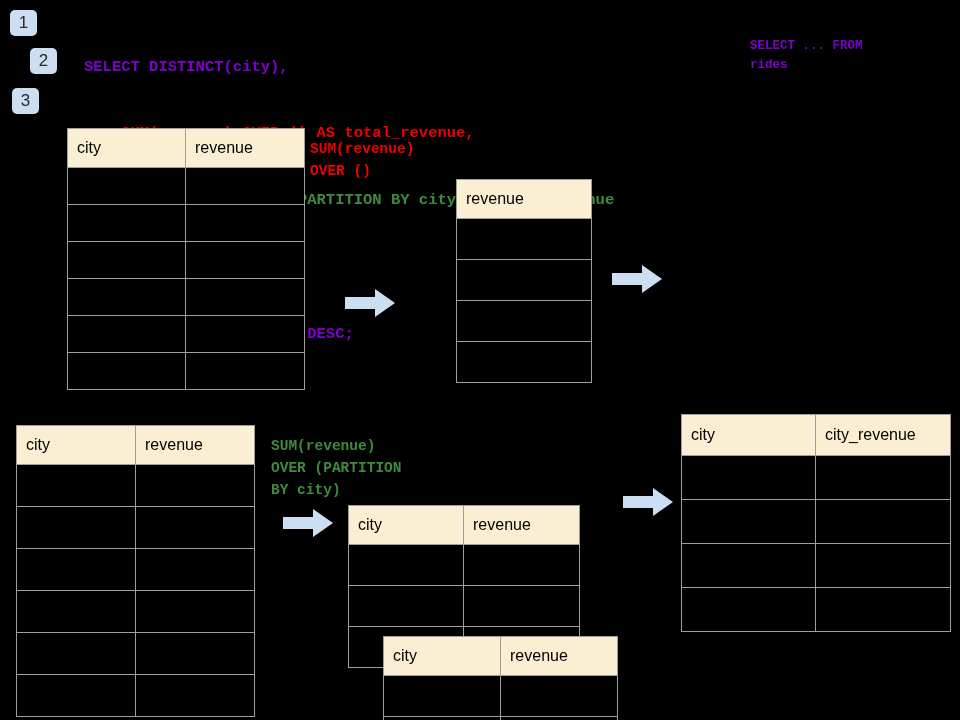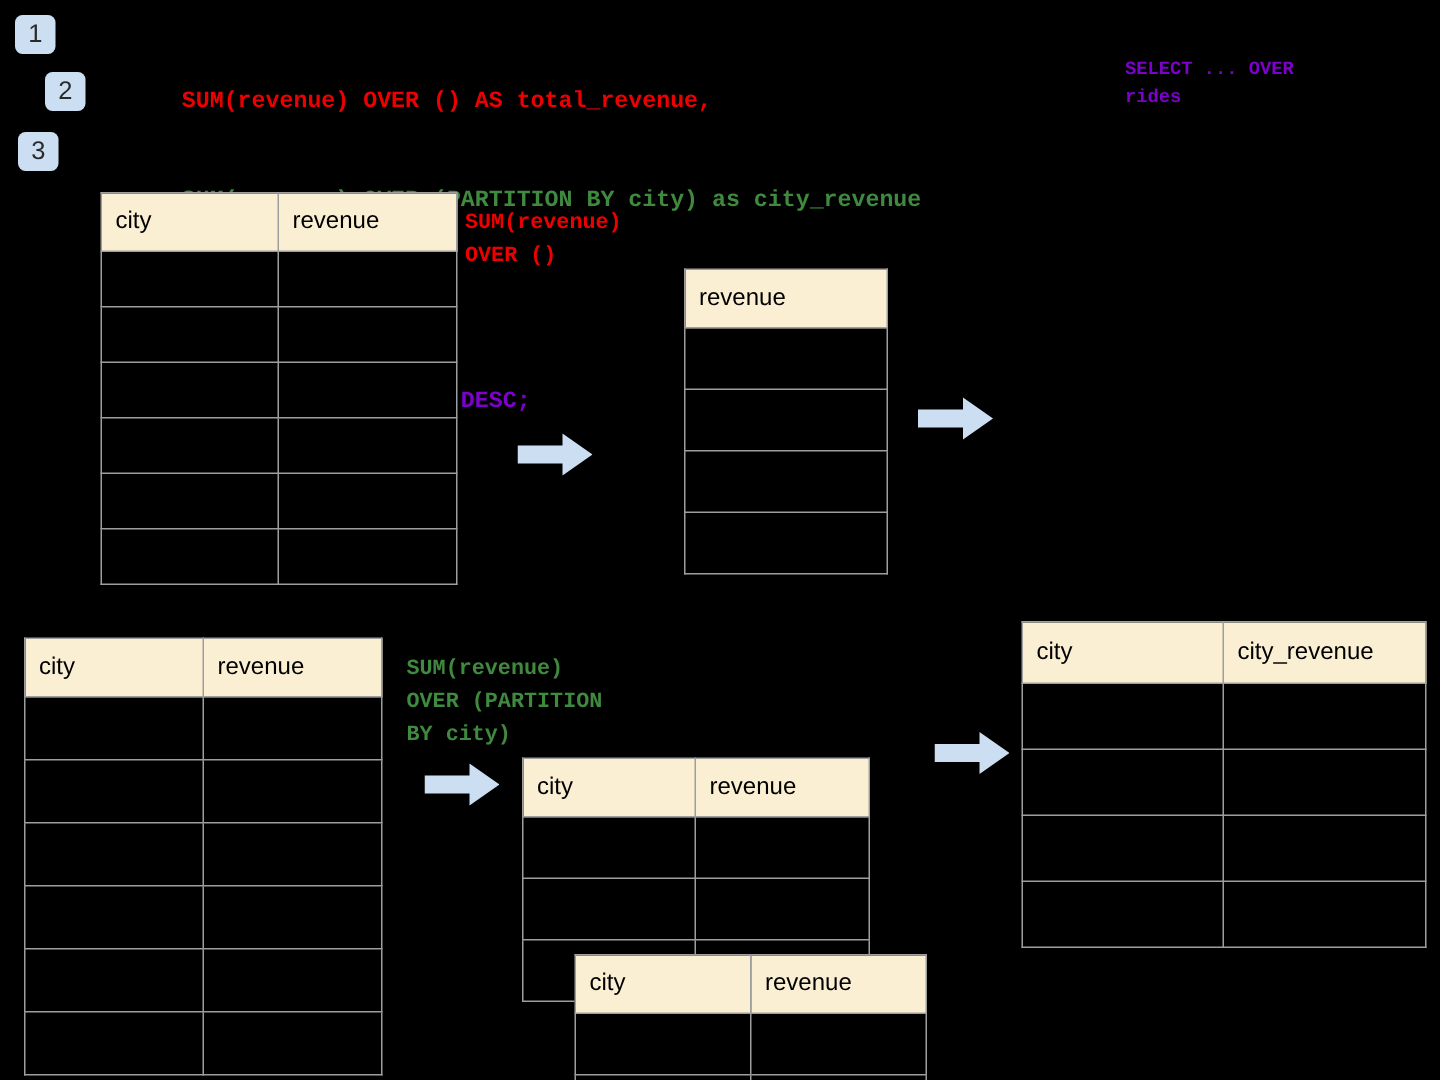--- a/index.html
+++ b/index.html
@@ -91,27 +91,28 @@
 </head>
 <body>
 
 <div id="canvas">
 
   <div class="step-badge" style="left:10px; top:10px;">1</div>
   <div class="step-badge" style="left:30px; top:48px;">2</div>
   <div class="step-badge" style="left:12px; top:88px;">3</div>
 
   <div class="sql-block" style="left:84px; top:11px;">
+    <span class="sql-line" style="color:#7d00cc">SELECT DISTINCT(city),</span>
     <span class="sql-line" style="color:#ee0000">    SUM(revenue) OVER () AS total_revenue,</span>
     <span class="sql-line" style="color:#3f8a3f">    SUM(revenue) OVER (PARTITION BY city) as city_revenue</span>
     <span class="sql-line" style="color:#7d00cc">  FROM rides</span>
     <span class="sql-line" style="color:#7d00cc">  ORDER by city_revenue DESC;</span>
   </div>
 
-  <div class="annot-small" style="left:750px; top:37px; color:#7d00cc;">SELECT ... OVER
+  <div class="annot-small" style="left:750px; top:37px; color:#7d00cc;">SELECT ... FROM
 rides</div>
 
   <div class="annot" style="left:310px; top:138px; color:#ee0000;">SUM(revenue)
 OVER ()</div>
 
   <div class="annot" style="left:271px; top:435px; color:#3f8a3f;">SUM(revenue)
 OVER (PARTITION
 BY city)</div>
 
   <table class="dtable" style="left:67px; top:128px; width:237px;">

